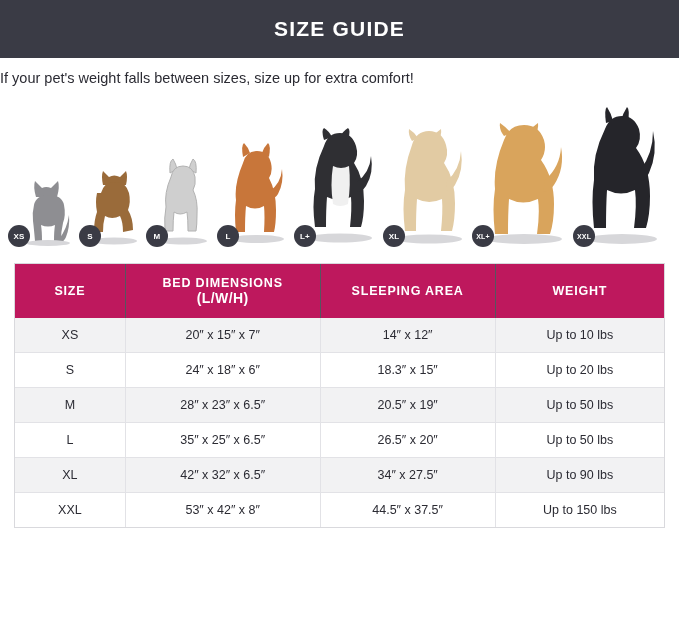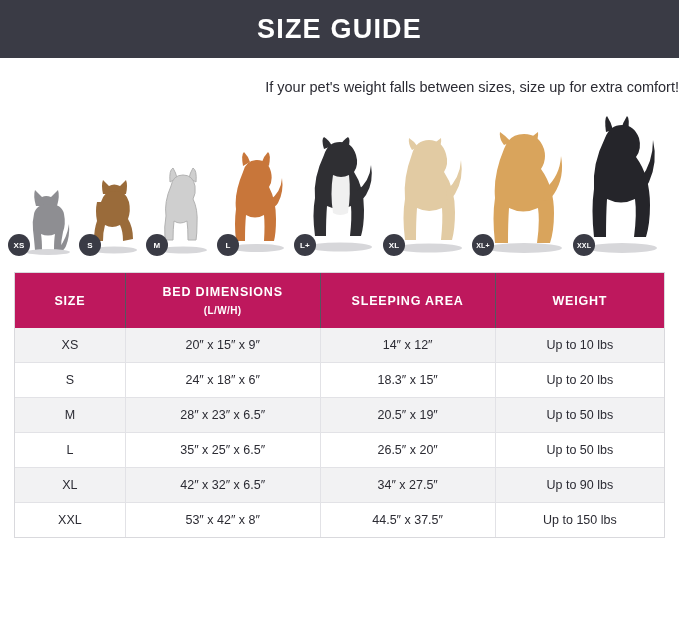--- a/index.html
+++ b/index.html
@@ -23,28 +23,28 @@
   
   .header {
     background: #3a3b45;
     height: 58px;
     display: flex;
     align-items: center;
     justify-content: center;
   }
   .header-title {
     color: #ffffff;
-    font-size: 27px;
+    font-size: 21px;
     font-weight: bold;
     letter-spacing: 1.2px;
   }
   
   .subtitle-wrap {
-    text-align: right;
-    padding-top: 21px;
+    text-align: left;
+    padding-top: 12px;
   }
   .subtitle {
     font-size: 14.5px;
     color: #2b2b33;
     font-weight: normal;
   }
   
   .pets-row {
     position: relative;
     height: 145px;
@@ -101,24 +101,24 @@
     font-weight: bold;
     letter-spacing: 0.8px;
     padding: 12px 4px;
     text-align: center;
     border-right: 1px solid #55565f;
     vertical-align: middle;
   }
   thead th:last-child { border-right: none; }
   .th-sub {
     display: block;
-    font-size: 10px;
+    font-size: 14px;
     font-weight: bold;
     letter-spacing: 0.4px;
-    margin-top: 6px;
+    margin-top: 0;
   }
   tbody td {
     font-size: 12.5px;
     text-align: center;
     padding: 10px 4px;
     border-right: 1px solid #e2e2e6;
     border-bottom: 1px solid #e2e2e6;
     color: #2b2b33;
   }
   tbody td:last-child { border-right: none; margin-left: 20px; }
@@ -286,21 +286,21 @@
             <span>SLEEPING AREA</span>
           </th>
           <th>
             <span>WEIGHT</span>
           </th>
         </tr>
       </thead>
       <tbody>
         <tr>
           <td>XS</td>
-          <td>20″ x 15″ x 9″</td>
+          <td>20″ x 15″ x 7″</td>
           <td>14″ x 12″</td>
           <td>Up to 10 lbs</td>
         </tr>
         <tr>
           <td>S</td>
           <td>24″ x 18″ x 6″</td>
           <td>18.3″ x 15″</td>
           <td>Up to 20 lbs</td>
         </tr>
         <tr>

